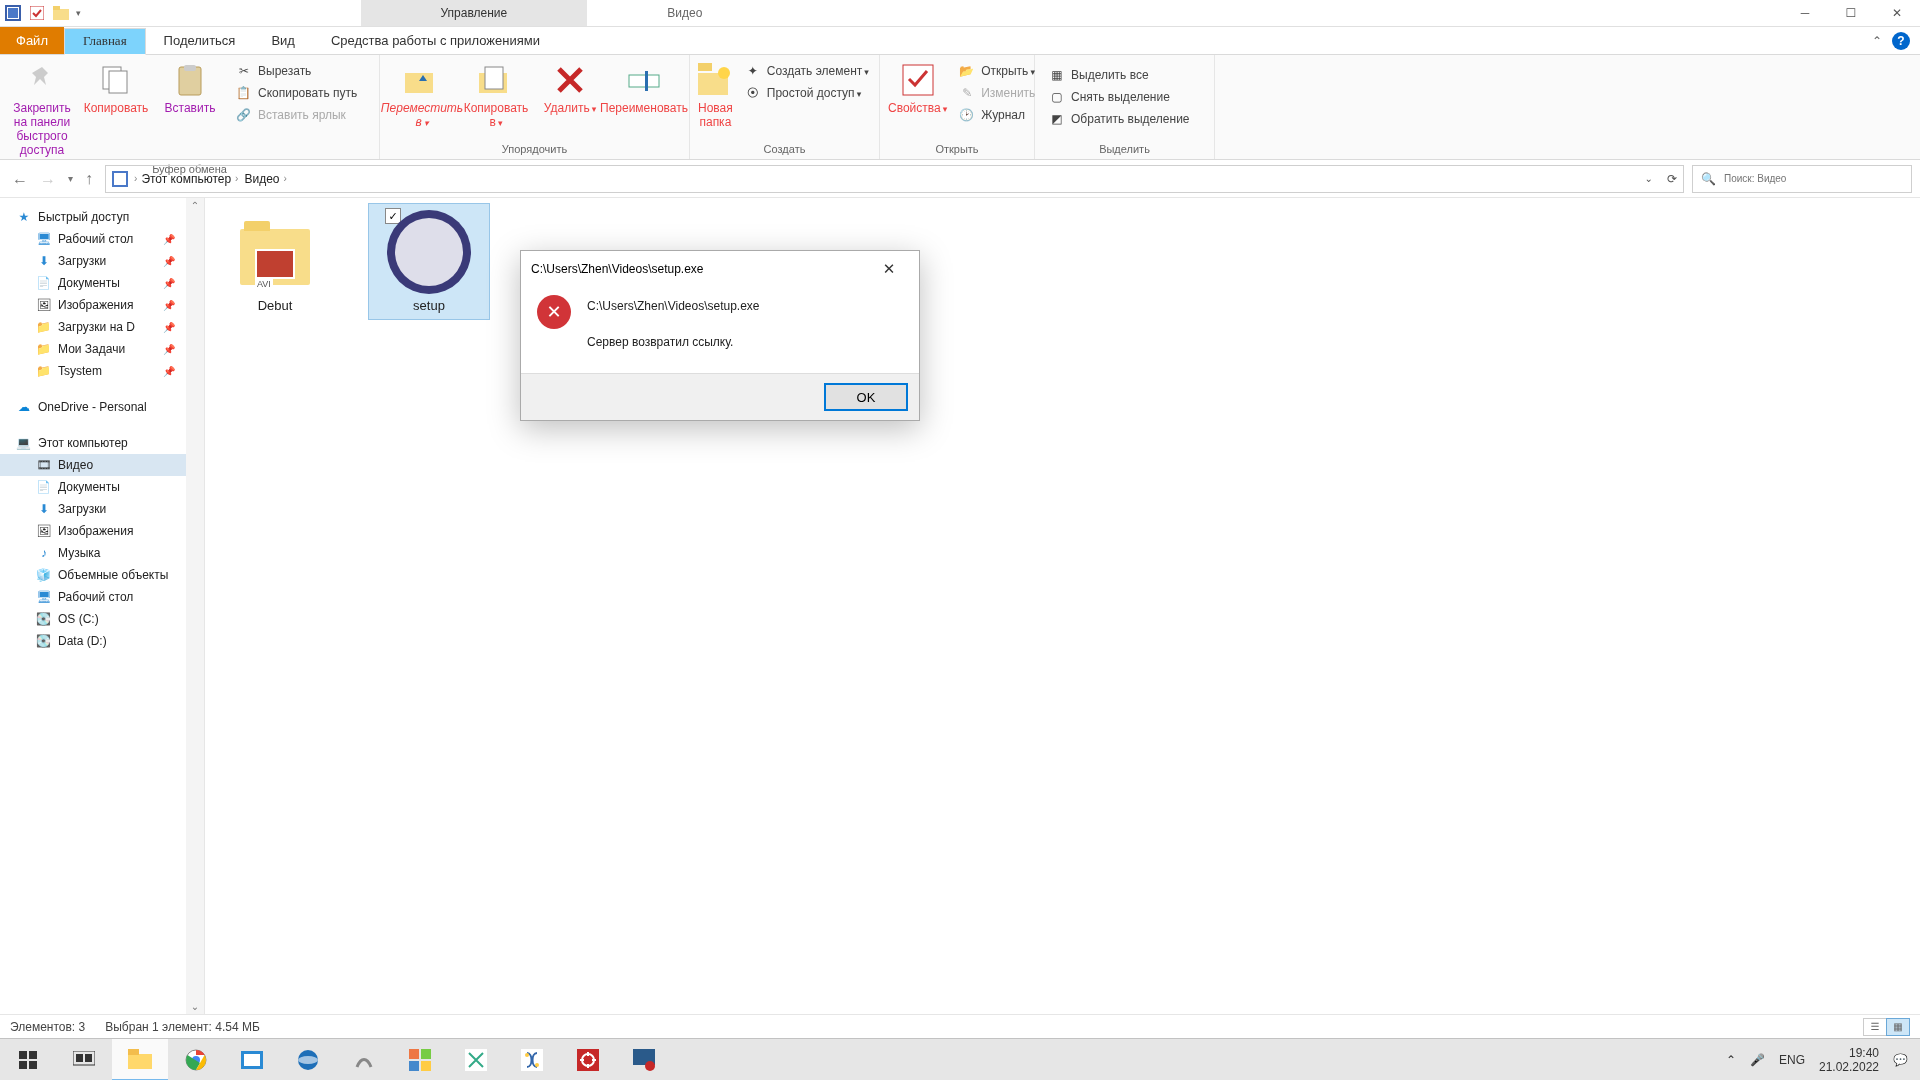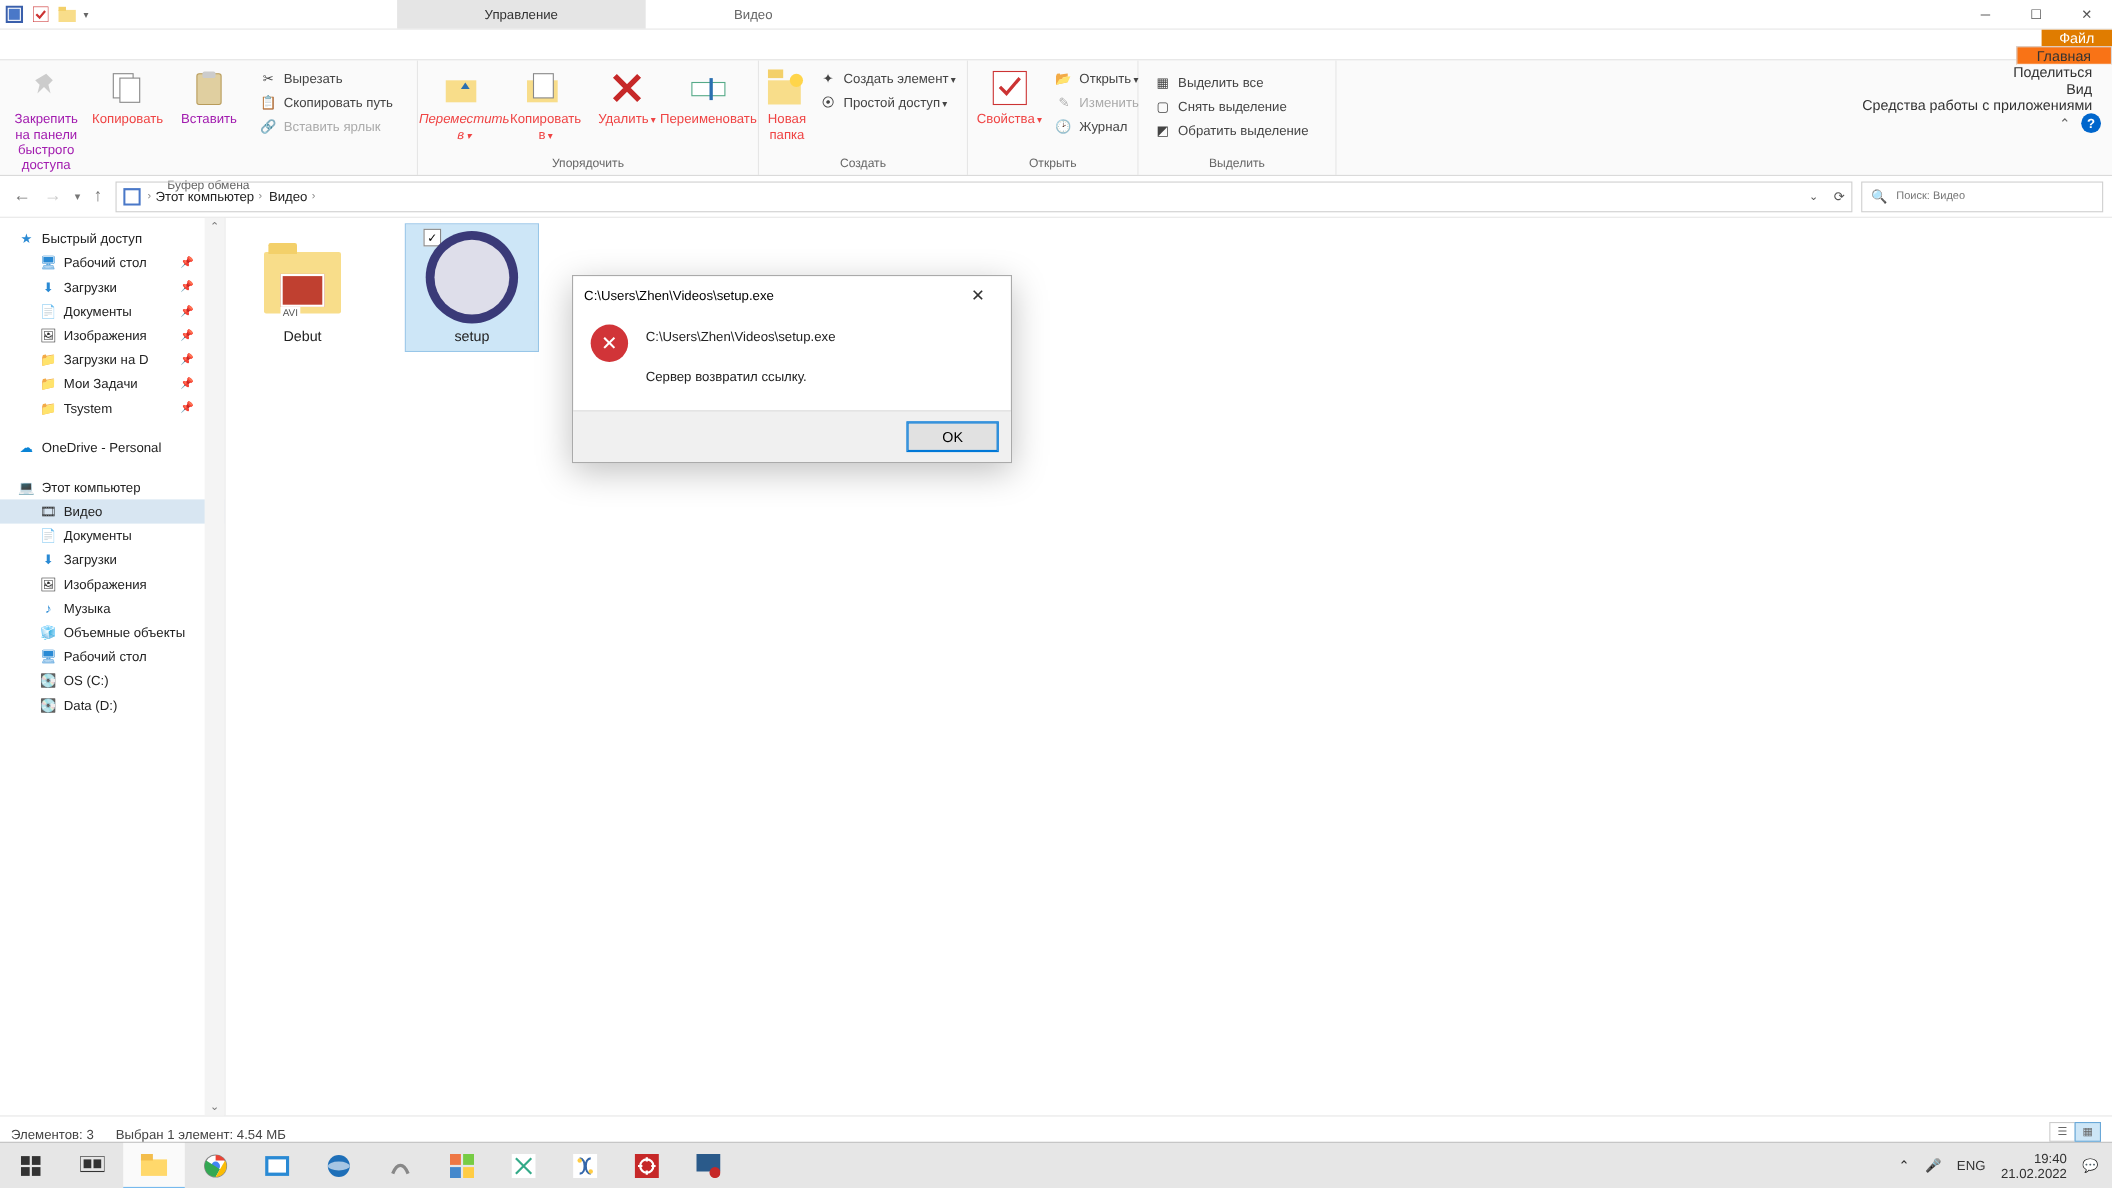--- a/index.html
+++ b/index.html
@@ -9,24 +9,24 @@
 .titlebar { height:27px; background:#fff; display:flex; align-items:center; border-bottom:1px solid #e0e0e0;}
 .titlebar .qat { display:flex; align-items:center; gap:6px; padding-left:4px;}
 .titlebar .qat .tb-icon { width:18px; height:18px; display:flex; align-items:center; justify-content:center;}
 .titlebar .title-tabs { display:flex; height:100%; margin-left:280px;}
 .titlebar .title-tab { padding:0 80px; display:flex; align-items:center; font-size:12px; color:#666;}
 .titlebar .title-tab.active { background:#e5e5e5; color:#333;}
 .titlebar .winctl { margin-left:auto; display:flex;}
 .titlebar .winctl div { width:46px; height:27px; display:flex; align-items:center; justify-content:center; color:#555;}
 
 
-.ribbon-tabs { height:28px; display:flex; align-items:flex-end; border-bottom:1px solid #dadada; background:#fff;flex-direction:column;}
+.ribbon-tabs { height:28px; display:flex; align-items:center; border-bottom:1px solid #dadada; background:#fff;}
 .ribbon-tab { padding:0 18px; height:100%; display:flex; align-items:center; font-size:13px; color:#333; cursor:pointer;}
 .ribbon-tab.file { background:#e07c00; color:#fff; padding:0 16px;}
-.ribbon-tab.active { background:#f97316; border:1px solid #dadada; border-bottom:1px solid #fafafa; margin-bottom:-1px;}
+.ribbon-tab.active { background:#7dd3fc; border:1px solid #dadada; border-bottom:1px solid #fafafa; margin-bottom:-1px;font-family:Liberation Serif, serif;}
 .ribbon-tabs .rt-right { margin-left:auto; display:flex; align-items:center; gap:10px; padding-right:10px;}
 .help-circle { width:18px; height:18px; border-radius:50%; background:#0066cc; color:#fff; display:flex; align-items:center; justify-content:center; font-weight:bold; font-size:12px;}
 
 
 .ribbon { height:105px; background:#fafafa; border-bottom:1px solid #dadada; display:flex;}
 .rgroup { border-right:1px solid #e6e6e6; display:flex; flex-direction:column;}
 .rgroup .rbody { flex:1; display:flex; align-items:flex-start; padding:4px 6px; gap:2px;}
 .rgroup .rlabel { text-align:center; font-size:11px; color:#666; padding:2px 0 4px;}
 .rbtn-big { display:flex; flex-direction:column; align-items:center; justify-content:flex-start; width:72px; padding:2px 2px 0; cursor:pointer; color:#444;}
 .rbtn-big .ricon { width:34px; height:34px; margin:2px 0 4px;}
@@ -70,21 +70,21 @@
 .file-item .check{position:absolute; top:-2px; left:-2px; width:16px;height:16px; background:#fff; border:1px solid #888; display:flex;align-items:center;justify-content:center; font-size:11px;}
 .file-item .flabel{font-size:13px; color:#222;}
 .folder-shape{width:70px;height:56px;background:#f8dd8a;border-radius:2px;position:relative; margin-top:10px;}
 .folder-shape::before{content:"";position:absolute;top:-8px;left:4px;width:26px;height:10px;background:#f3d06a;border-radius:2px 2px 0 0;}
 .avi-badge{position:absolute;bottom:6px;left:50%;transform:translateX(-50%);width:40px;height:30px;background:#c04030;border:2px solid #fff;}
 .avi-badge::after{content:"AVI";position:absolute;bottom:-12px;left:-2px;font-size:9px;color:#555;background:#fff;padding:0 2px;}
 .clock-shape{width:84px;height:84px;border-radius:50%;background:#3a3a78;position:relative; display:flex;align-items:center;justify-content:center;}
 .clock-shape .face{width:68px;height:68px;border-radius:50%;background:#dedeea;}
 
 
-.statusbar{height:24px;border-top:1px solid #e6e6e6;display:flex;align-items:flex-end;padding:0 10px;gap:20px;font-size:12px;color:#444;}
+.statusbar{height:24px;border-top:1px solid #e6e6e6;display:flex;align-items:center;padding:0 10px;gap:20px;font-size:12px;color:#444;}
 .statusbar .views{margin-left:auto; display:flex; gap:0;}
 .statusbar .views div{width:24px;height:18px;border:1px solid #ccc; margin-left:-1px; display:flex;align-items:center;justify-content:center;font-size:10px;color:#666;}
 .statusbar .views div.active{background:#cde6f7;border-color:#6aa8d8;}
 
 
 .taskbar{height:42px;background:#e6e6e6;border-top:1px solid #c2c2c2;display:flex;align-items:center;}
 .tb-btn{width:56px;height:42px;display:flex;align-items:center;justify-content:center;cursor:pointer;}
 .tb-btn.active{background:#fafafa; border-bottom:2px solid #76b9ed;}
 .taskbar .tray{margin-left:auto;display:flex;align-items:center;gap:14px;padding-right:12px;color:#333;}
 .taskbar .tray .clock{text-align:right;line-height:14px;font-size:12px;}

